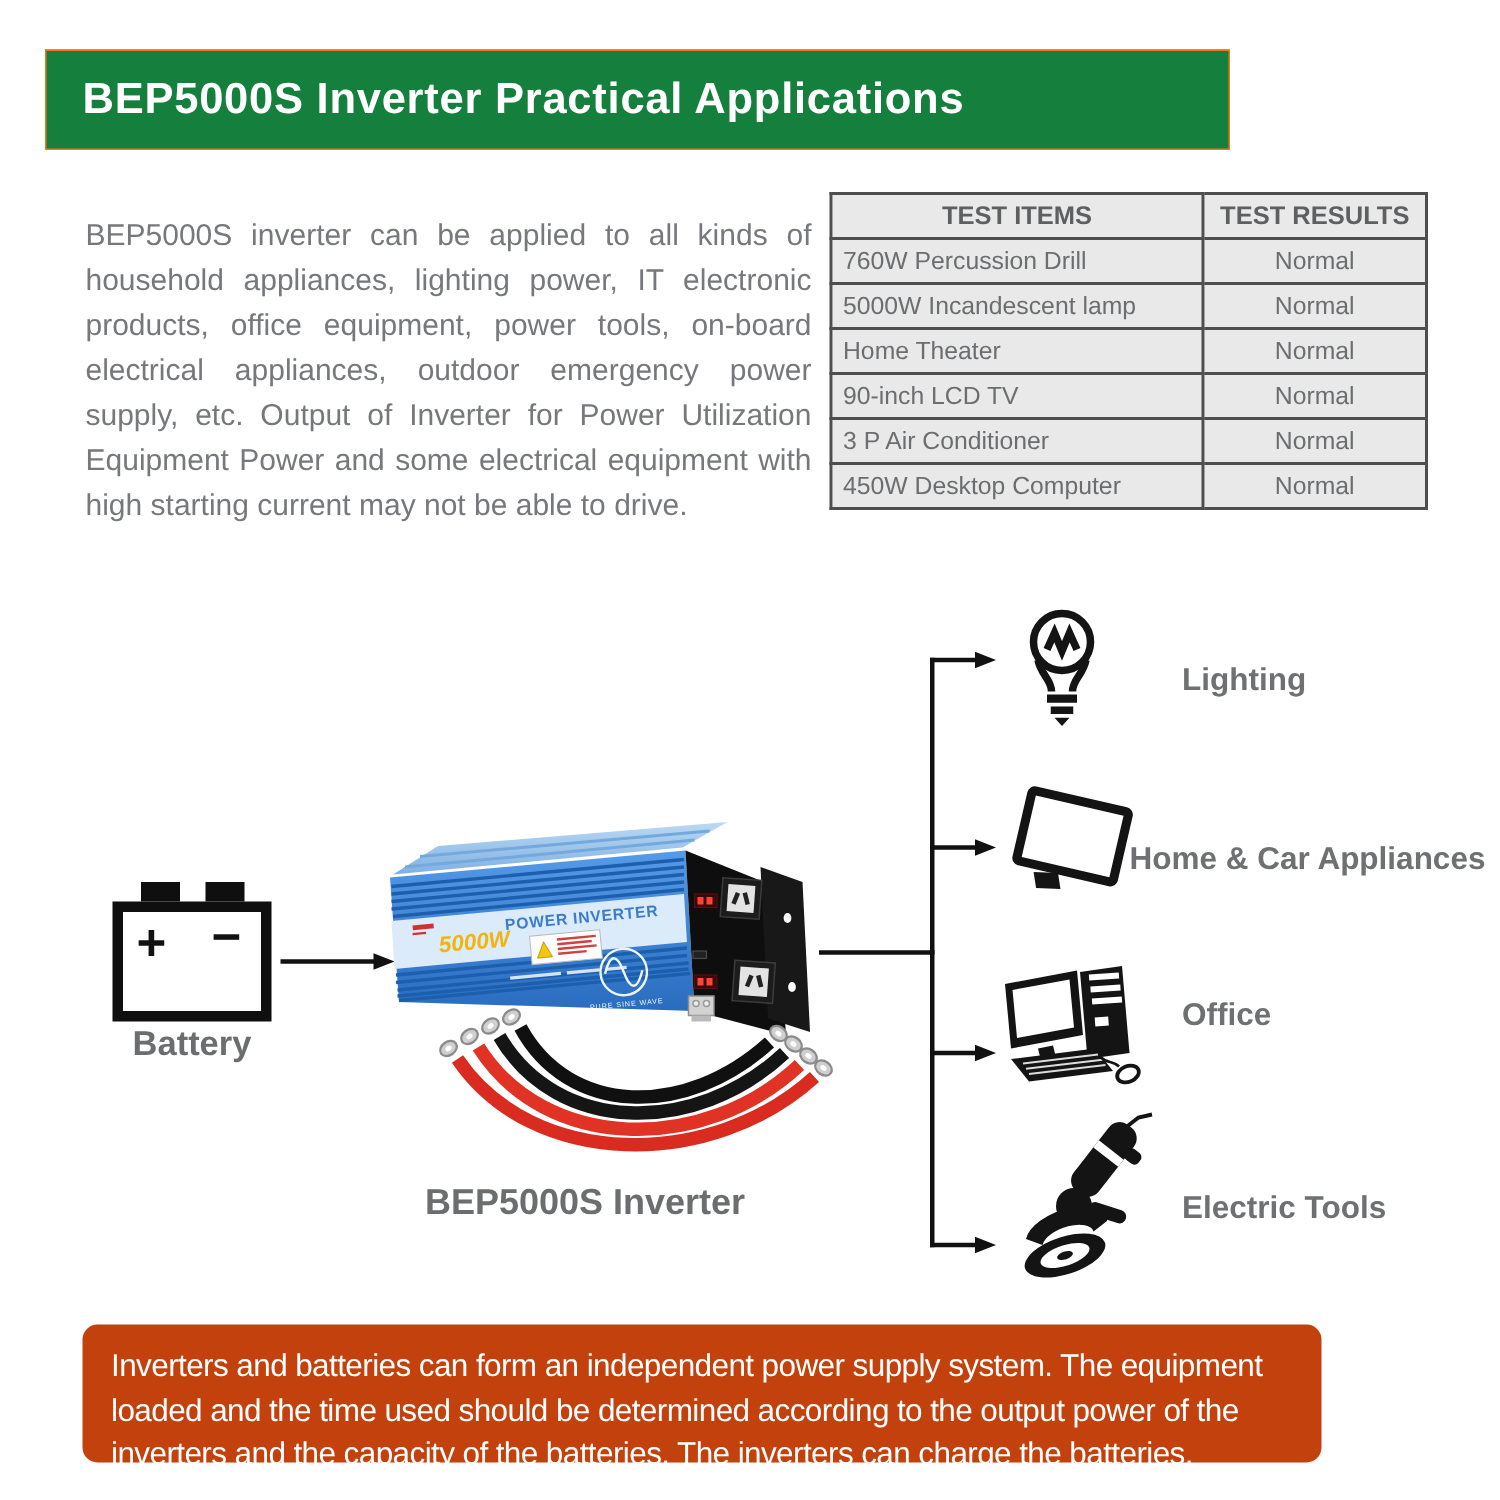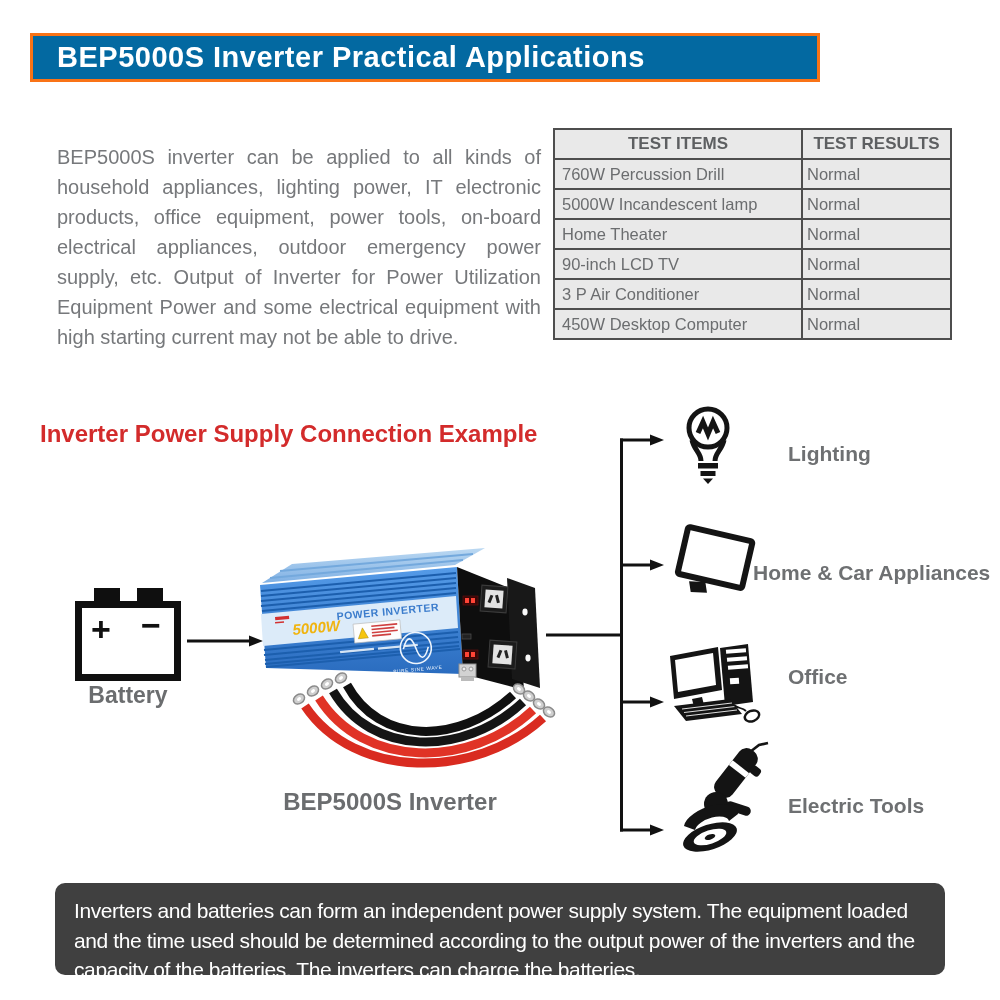--- a/index.html
+++ b/index.html
@@ -1,34 +1,34 @@
 <!DOCTYPE html>
 <html><head>
 <meta charset="utf-8">
 <style>
   html,body{margin:0;padding:0;background:#fff;}
   body{font-family:"Liberation Sans",sans-serif;}
   .page{position:relative;width:1000px;height:1000px;background:#ffffff;overflow:hidden;}
 
   
-  .banner{position:absolute;left:30px;top:33px;width:790px;height:49px;background:#0369a1;
-          border:3px solid #f97316;box-sizing:border-box;display:flex;align-items:center;}
+  .banner{position:absolute;left:30px;top:33px;width:790px;height:67px;background:#15803d;
+          border:1px solid #f97316;box-sizing:border-box;display:flex;align-items:center;}
   .banner-title{color:#fff;font-weight:bold;font-size:29px;letter-spacing:.5px;padding-left:24px;white-space:nowrap;}
 
   
   .intro{position:absolute;left:57px;top:122px;width:484px;color:#76787b;font-size:20px;
          line-height:30px;text-align:justify;}
 
   
   .test-table{position:absolute;left:553px;top:128px;width:397px;border-collapse:collapse;table-layout:fixed;}
   .test-table th,.test-table td{border:2px solid #4e4e4e;background:#e9e9e9;height:30px;padding:4px;
          font-size:16.5px;color:#6b6d6f;box-sizing:border-box;white-space:nowrap;overflow:hidden;}
   .test-table th{font-weight:bold;color:#5d5f61;text-align:center;font-size:17px;}
   .test-table td.item{text-align:left;padding-left:7px;}
-  .test-table td.result{}
+  .test-table td.result{text-align:center;}
   .col-items{width:248px;}
   .col-results{width:149px;}
 
   
   .diagram-heading{position:absolute;left:40px;top:420px;font-size:24px;font-weight:bold;color:#d32b2b;white-space:nowrap;}
 
   
   .connectors{position:absolute;left:0;top:400px;width:1000px;height:460px;pointer-events:none;}
 
   
@@ -52,21 +52,21 @@
   .icon-bulb{position:absolute;left:682px;top:406px;width:52px;height:78px;}
   .label-lighting{left:788px;top:442px;}
   .icon-tv{position:absolute;left:668px;top:514px;width:88px;height:96px;}
   .label-home{left:753px;top:561px;}
   .icon-office{position:absolute;left:666px;top:640px;width:98px;height:97px;}
   .label-office{left:788px;top:665px;}
   .icon-grinder{position:absolute;left:674px;top:740px;width:96px;height:114px;}
   .label-tools{left:788px;top:782px;margin-top:12px;}
 
   
-  .footer-box{position:absolute;left:55px;top:883px;width:890px;height:92px;background:#404040;
+  .footer-box{position:absolute;left:55px;top:883px;width:826px;height:92px;background:#c2410c;
               border-radius:10px;box-sizing:border-box;padding:13px 19px;}
   .footer-text{color:#fff;font-size:21px;line-height:29.5px;letter-spacing:-0.4px;}
 </style>
 </head>
 <body>
 
 <div class="page">
 
   <div class="banner">
     <span class="banner-title">BEP5000S Inverter Practical Applications</span>
@@ -106,21 +106,20 @@
           <td class="item">3 P Air Conditioner</td>
           <td class="result">Normal</td>
         </tr>
       <tr>
           <td class="item">450W Desktop Computer</td>
           <td class="result">Normal</td>
         </tr>
     </tbody>
   </table>
 
-  <div class="diagram-heading">Inverter Power Supply Connection Example</div>
 
   <svg class="connectors" viewBox="0 0 1000 460">
     <g stroke="#111" stroke-width="3" fill="#111">
       <line x1="187" y1="241" x2="250" y2="241"></line>
       <polygon points="263,241 249,235.5 249,246.5" stroke="none"></polygon>
       <line x1="546" y1="235" x2="623" y2="235"></line>
       <line x1="621.5" y1="38.5" x2="621.5" y2="431.5"></line>
       <line x1="620" y1="40" x2="651" y2="40"></line>
       <polygon points="664,40 650,34.5 650,45.5" stroke="none"></polygon>
       <line x1="620" y1="165" x2="651" y2="165"></line>

